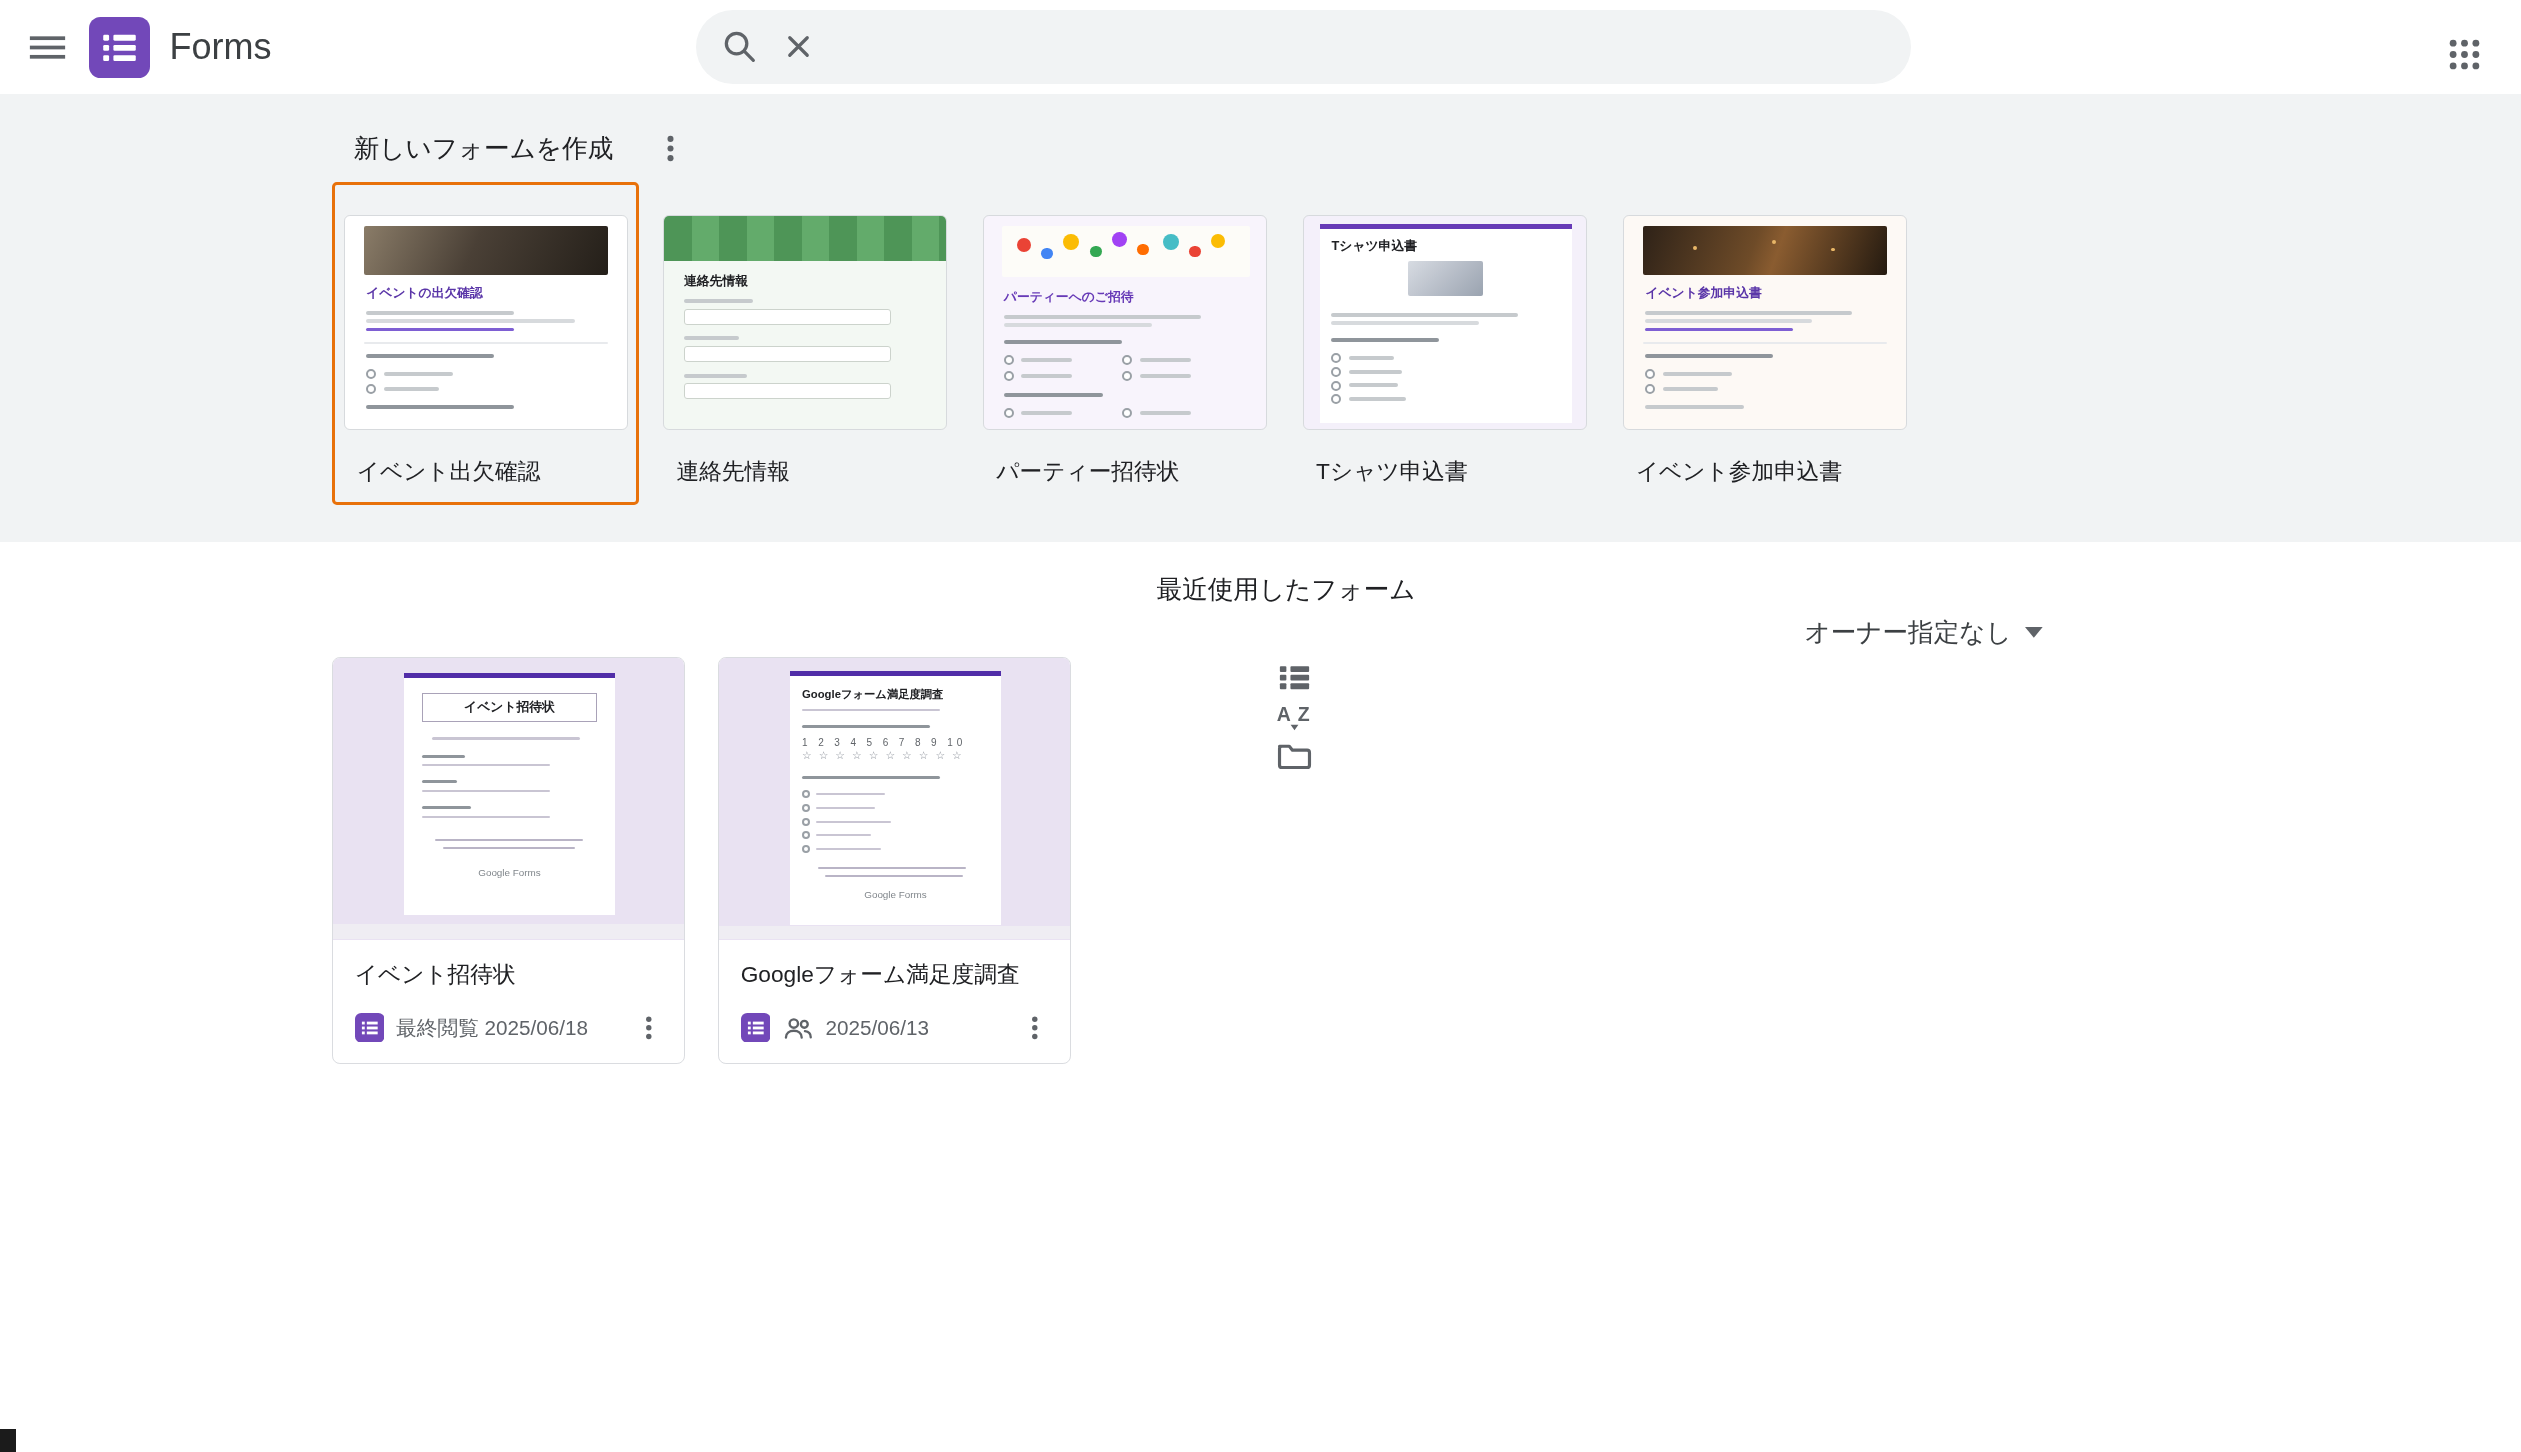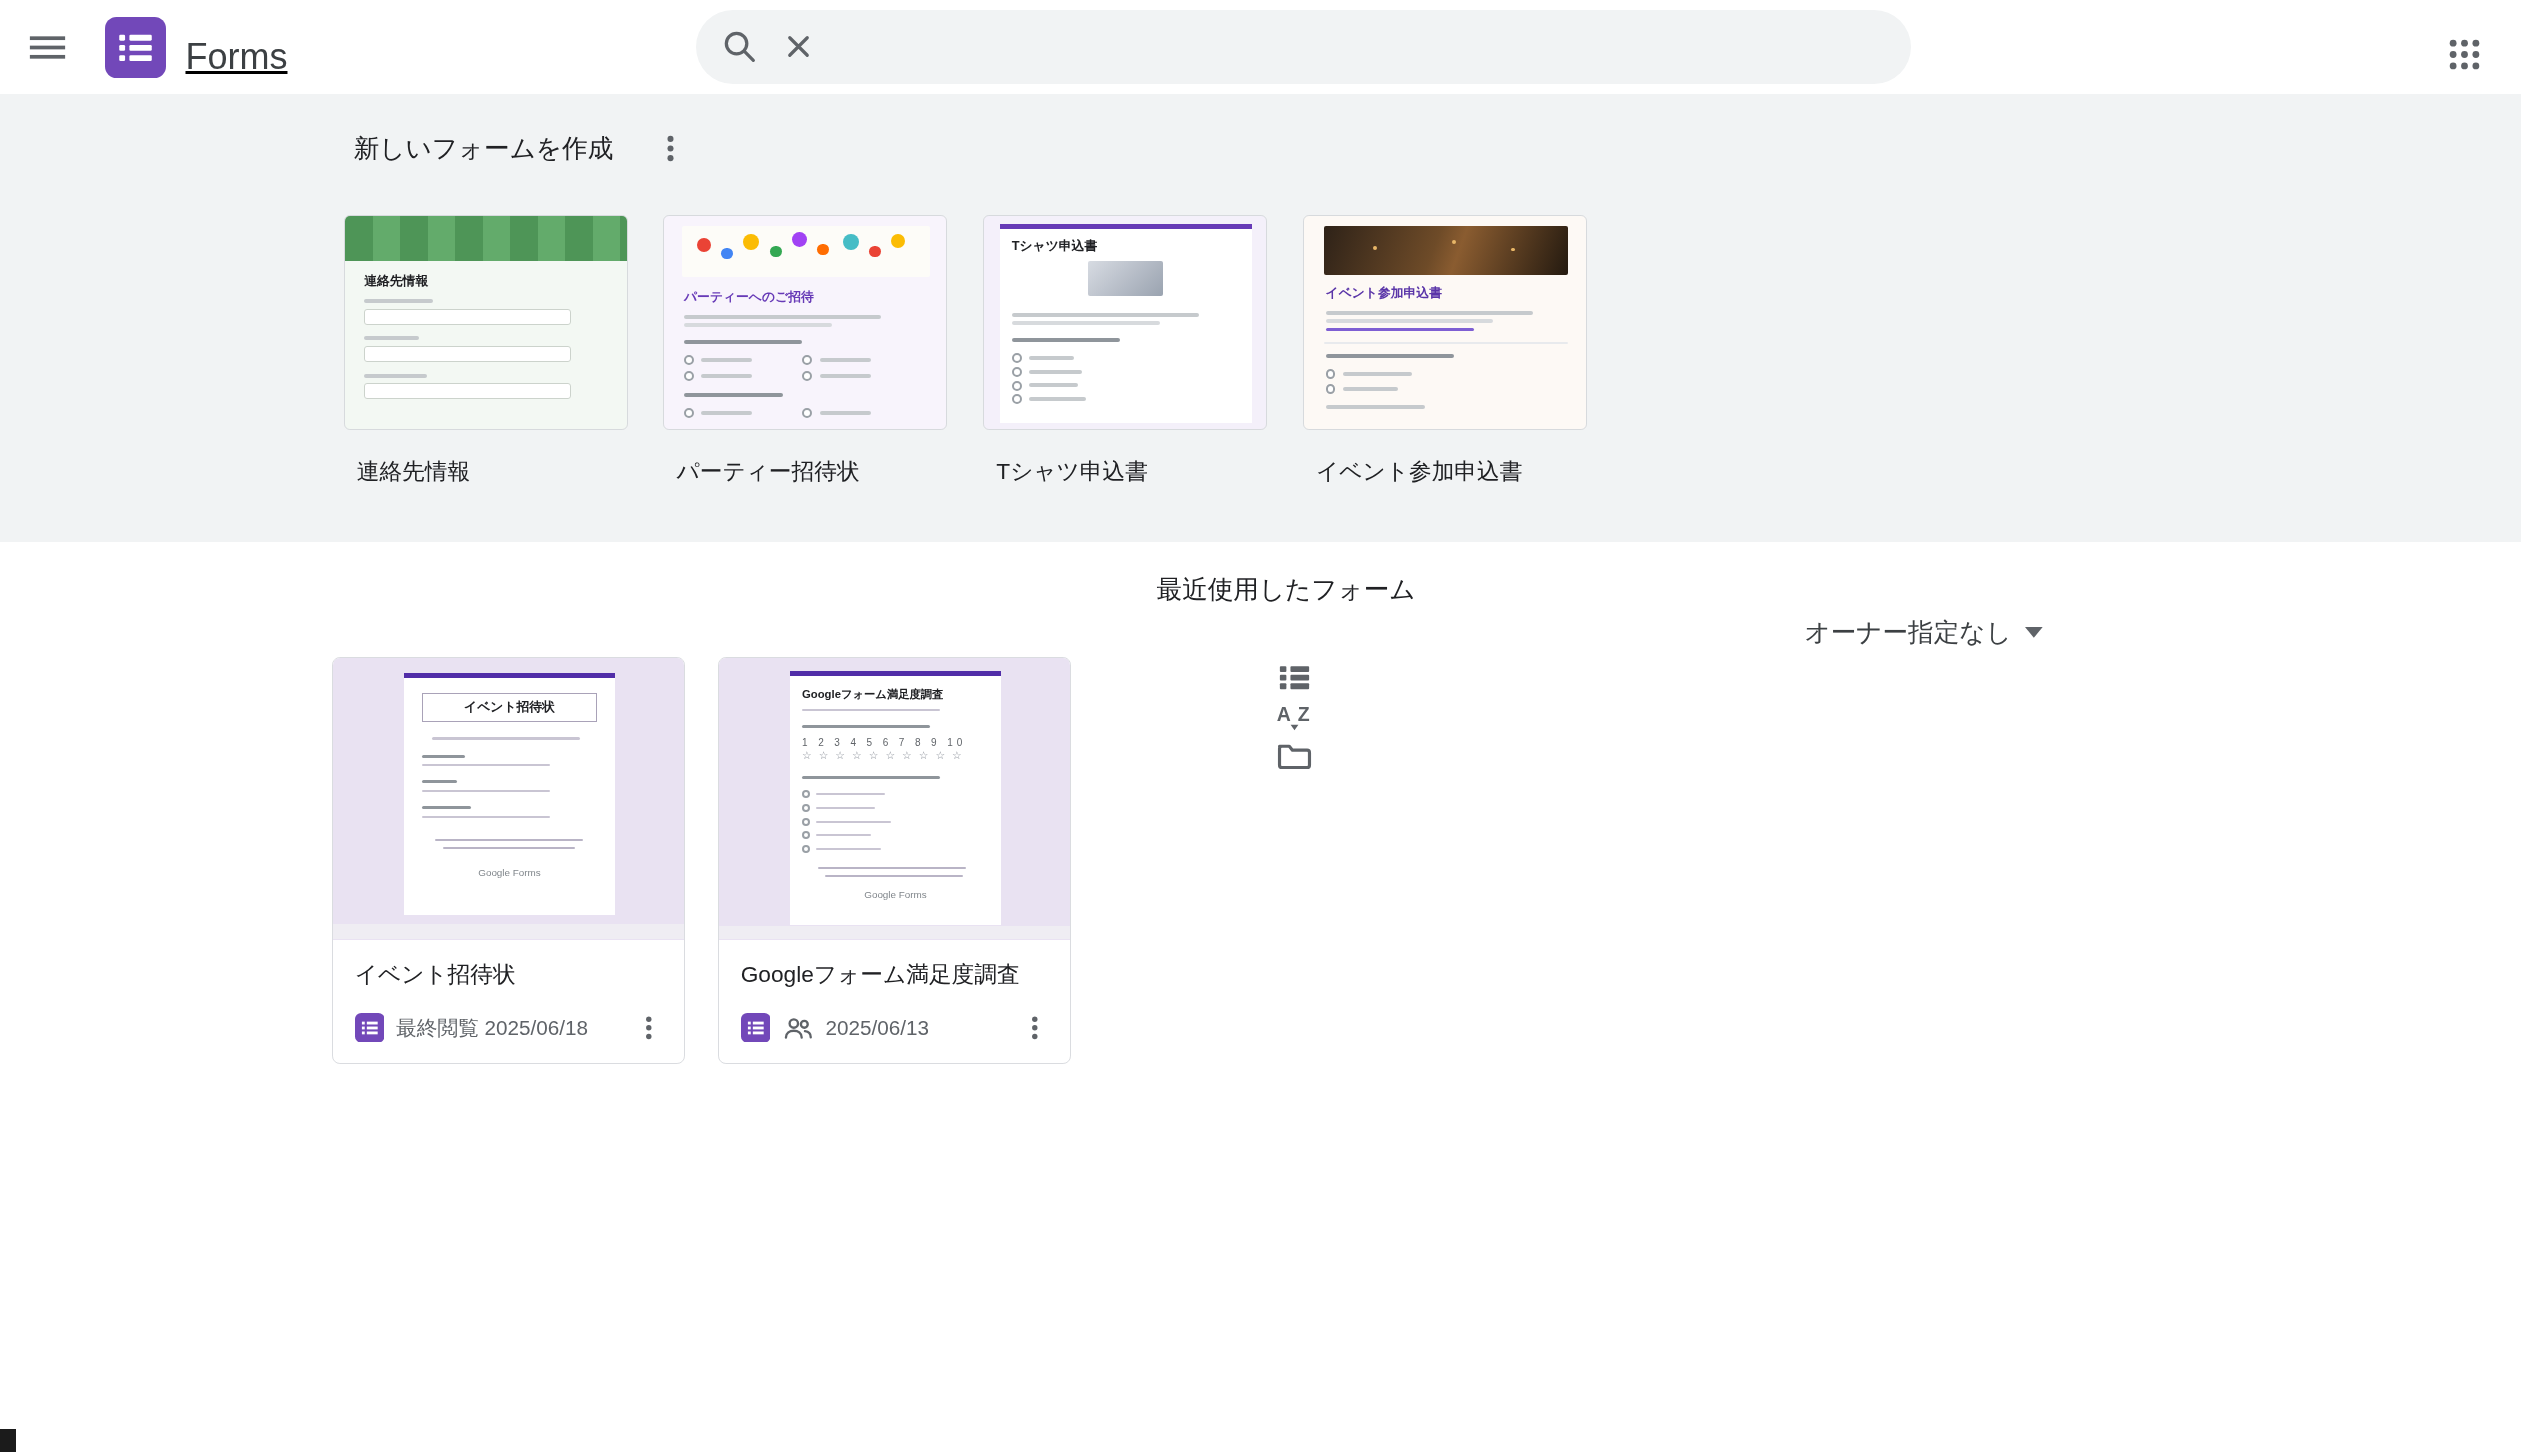--- a/index.html
+++ b/index.html
@@ -5,21 +5,21 @@
   * { box-sizing: border-box; margin: 0; padding: 0; }
   html,body { width:2522px; height:1453px; }
   body { font-family: "Liberation Sans", sans-serif; background:#fff; overflow:hidden; }
   #app { position:relative; width:2522px; height:1453px; background:#fff; }
 
   
   .header { height:94px; display:flex; align-items:center; background:#fff; position:relative; }
   .icon-btn { border:none; background:transparent; display:flex; align-items:center; justify-content:center;
               border-radius:50%; cursor:pointer; }
   .menu-btn { width:71px; height:71px; margin-left:11.8px; }
-  .logo-wrap { display:flex; align-items:flex-end; margin-left:22px; cursor:pointer;text-decoration:underline; }
+  .logo-wrap { display:flex; align-items:center; margin-left:6px; cursor:pointer; }
   .logo-svg { width:61px; height:61px; }
   .app-title { font-size:36px; color:#3c4043; margin-left:19.7px; font-weight:400; }
   .searchbar { position:absolute; left:696px; top:9.9px; width:1215px; height:74px; background:#f1f3f4;
                border-radius:37px; display:flex; align-items:center; }
   .searchbar .sbtn { width:59px; height:59px; margin-left:13.8px; }
   .searchbar input { flex:1; border:none; background:transparent; outline:none; font-size:26.6px;
                      color:#202124; font-family:"Liberation Sans",sans-serif; margin-left:5.9px; }
   .searchbar input::placeholder { color:#5f6368; }
   .searchbar .cbtn { width:59px; height:59px; margin-right:9.9px; }
   .apps-btn { position:absolute; right:25.6px; top:22.7px; width:63px; height:63px; }
@@ -144,20 +144,37 @@
               <circle cx="12" cy="12" r="2.2"></circle>
               <circle cx="12" cy="19" r="2.2"></circle>
             </g>
         </svg>
       </button>
     </div>
 
     <div class="trow">
 
 
+      <div class="tcell selected">
+        <div class="thumb">
+          <i class="art" style="left:19.7px;top:9.9px;width:244px;height:49px;border-radius:2px;background:linear-gradient(115deg,#8a7c68,#4a4036 45%,#241f19)"></i>
+          <div class="tt" style="left:21.7px;top:69px;color:#5a35a8">イベントの出欠確認</div>
+          <i class="ln" style="left:21.7px;top:95px;width:148px"></i>
+          <i class="ln lnl" style="left:21.7px;top:103px;width:209px"></i>
+          <i class="ln lnp" style="left:21.7px;top:112px;width:148px"></i>
+          <i class="ln" style="left:19.7px;top:126px;width:244px;height:2px;background:#e8eaed"></i>
+          <i class="ln lnd" style="left:21.7px;top:138px;width:128px"></i>
+          <i class="rad" style="left:21.7px;top:153px"></i>
+          <i class="ln" style="left:39px;top:156px;width:69px"></i>
+          <i class="rad" style="left:21.7px;top:168px"></i>
+          <i class="ln" style="left:39px;top:171px;width:55px"></i>
+          <i class="ln lnd" style="left:21.7px;top:189px;width:148px"></i>
+        </div>
+        <div class="tlabel">イベント出欠確認</div>
+      </div>
 
       <div class="tcell">
         <div class="thumb" style="background:#f3f8f3">
           <i class="art" style="left:0;top:0;width:284px;height:45px;background:repeating-linear-gradient(90deg,#4e9557 0 27.6px,#63ab6b 27.6px 55px)"></i>
           <div class="tt" style="left:19.7px;top:57px">連絡先情報</div>
           <i class="ln" style="left:19.7px;top:83px;width:69px"></i>
           <i class="fieldbox" style="left:19.7px;top:93px;width:207px;height:15.8px"></i>
           <i class="ln" style="left:19.7px;top:120px;width:55px"></i>
           <i class="fieldbox" style="left:19.7px;top:130px;width:207px;height:15.8px"></i>
           <i class="ln" style="left:19.7px;top:158px;width:63px"></i>

